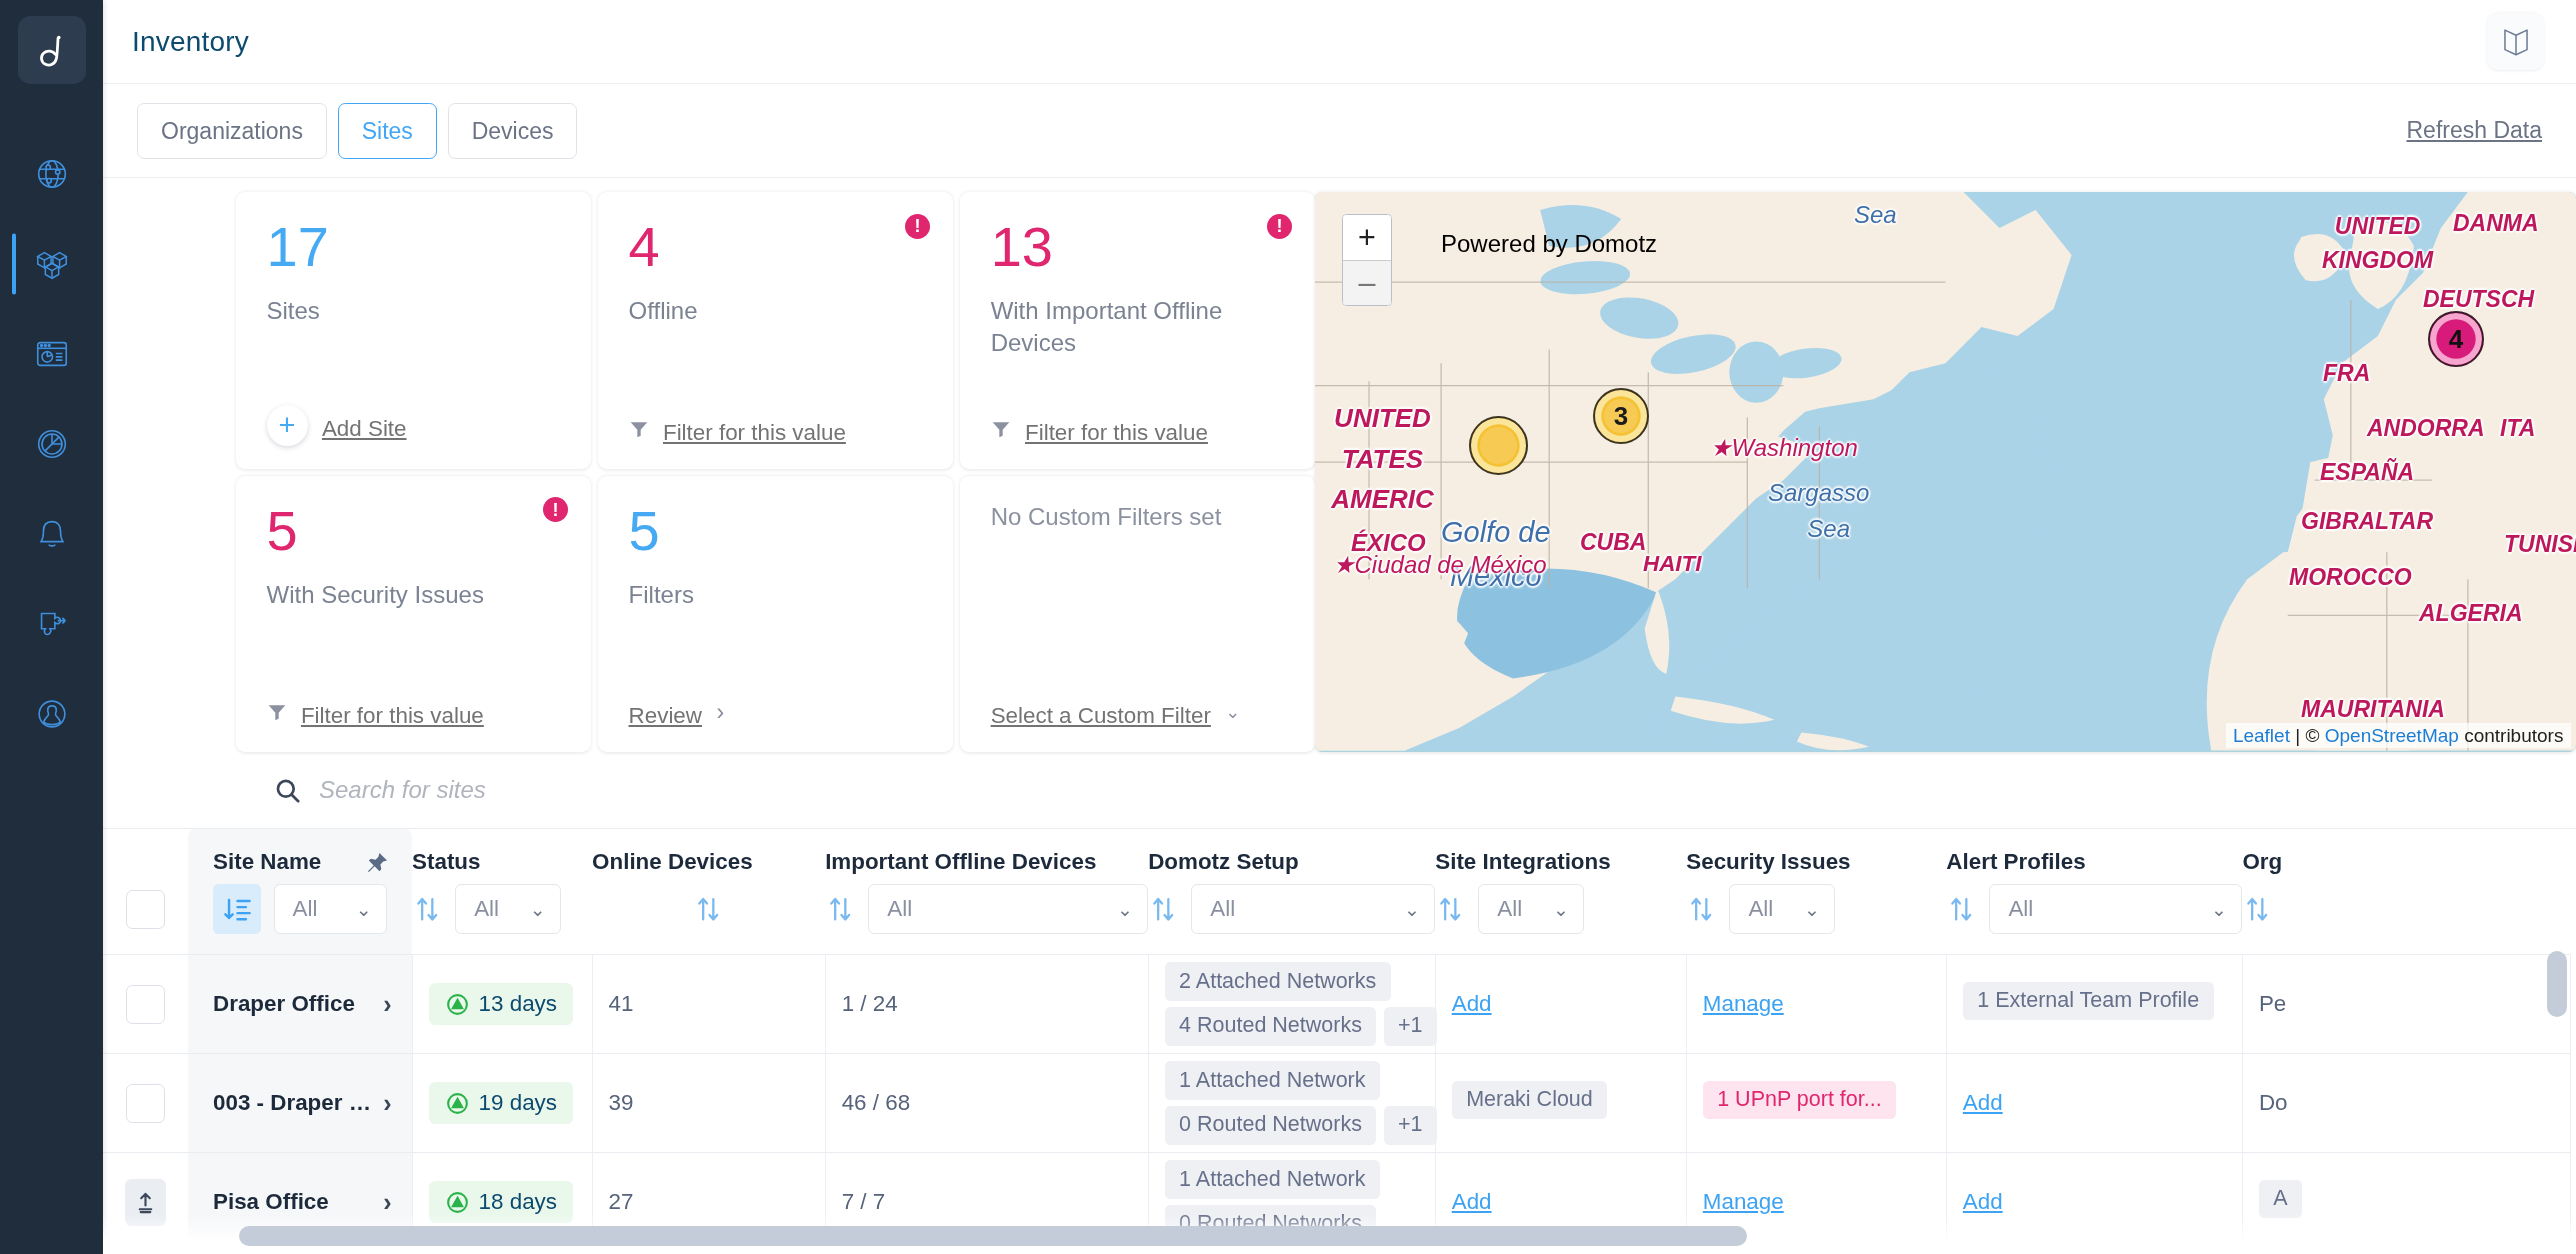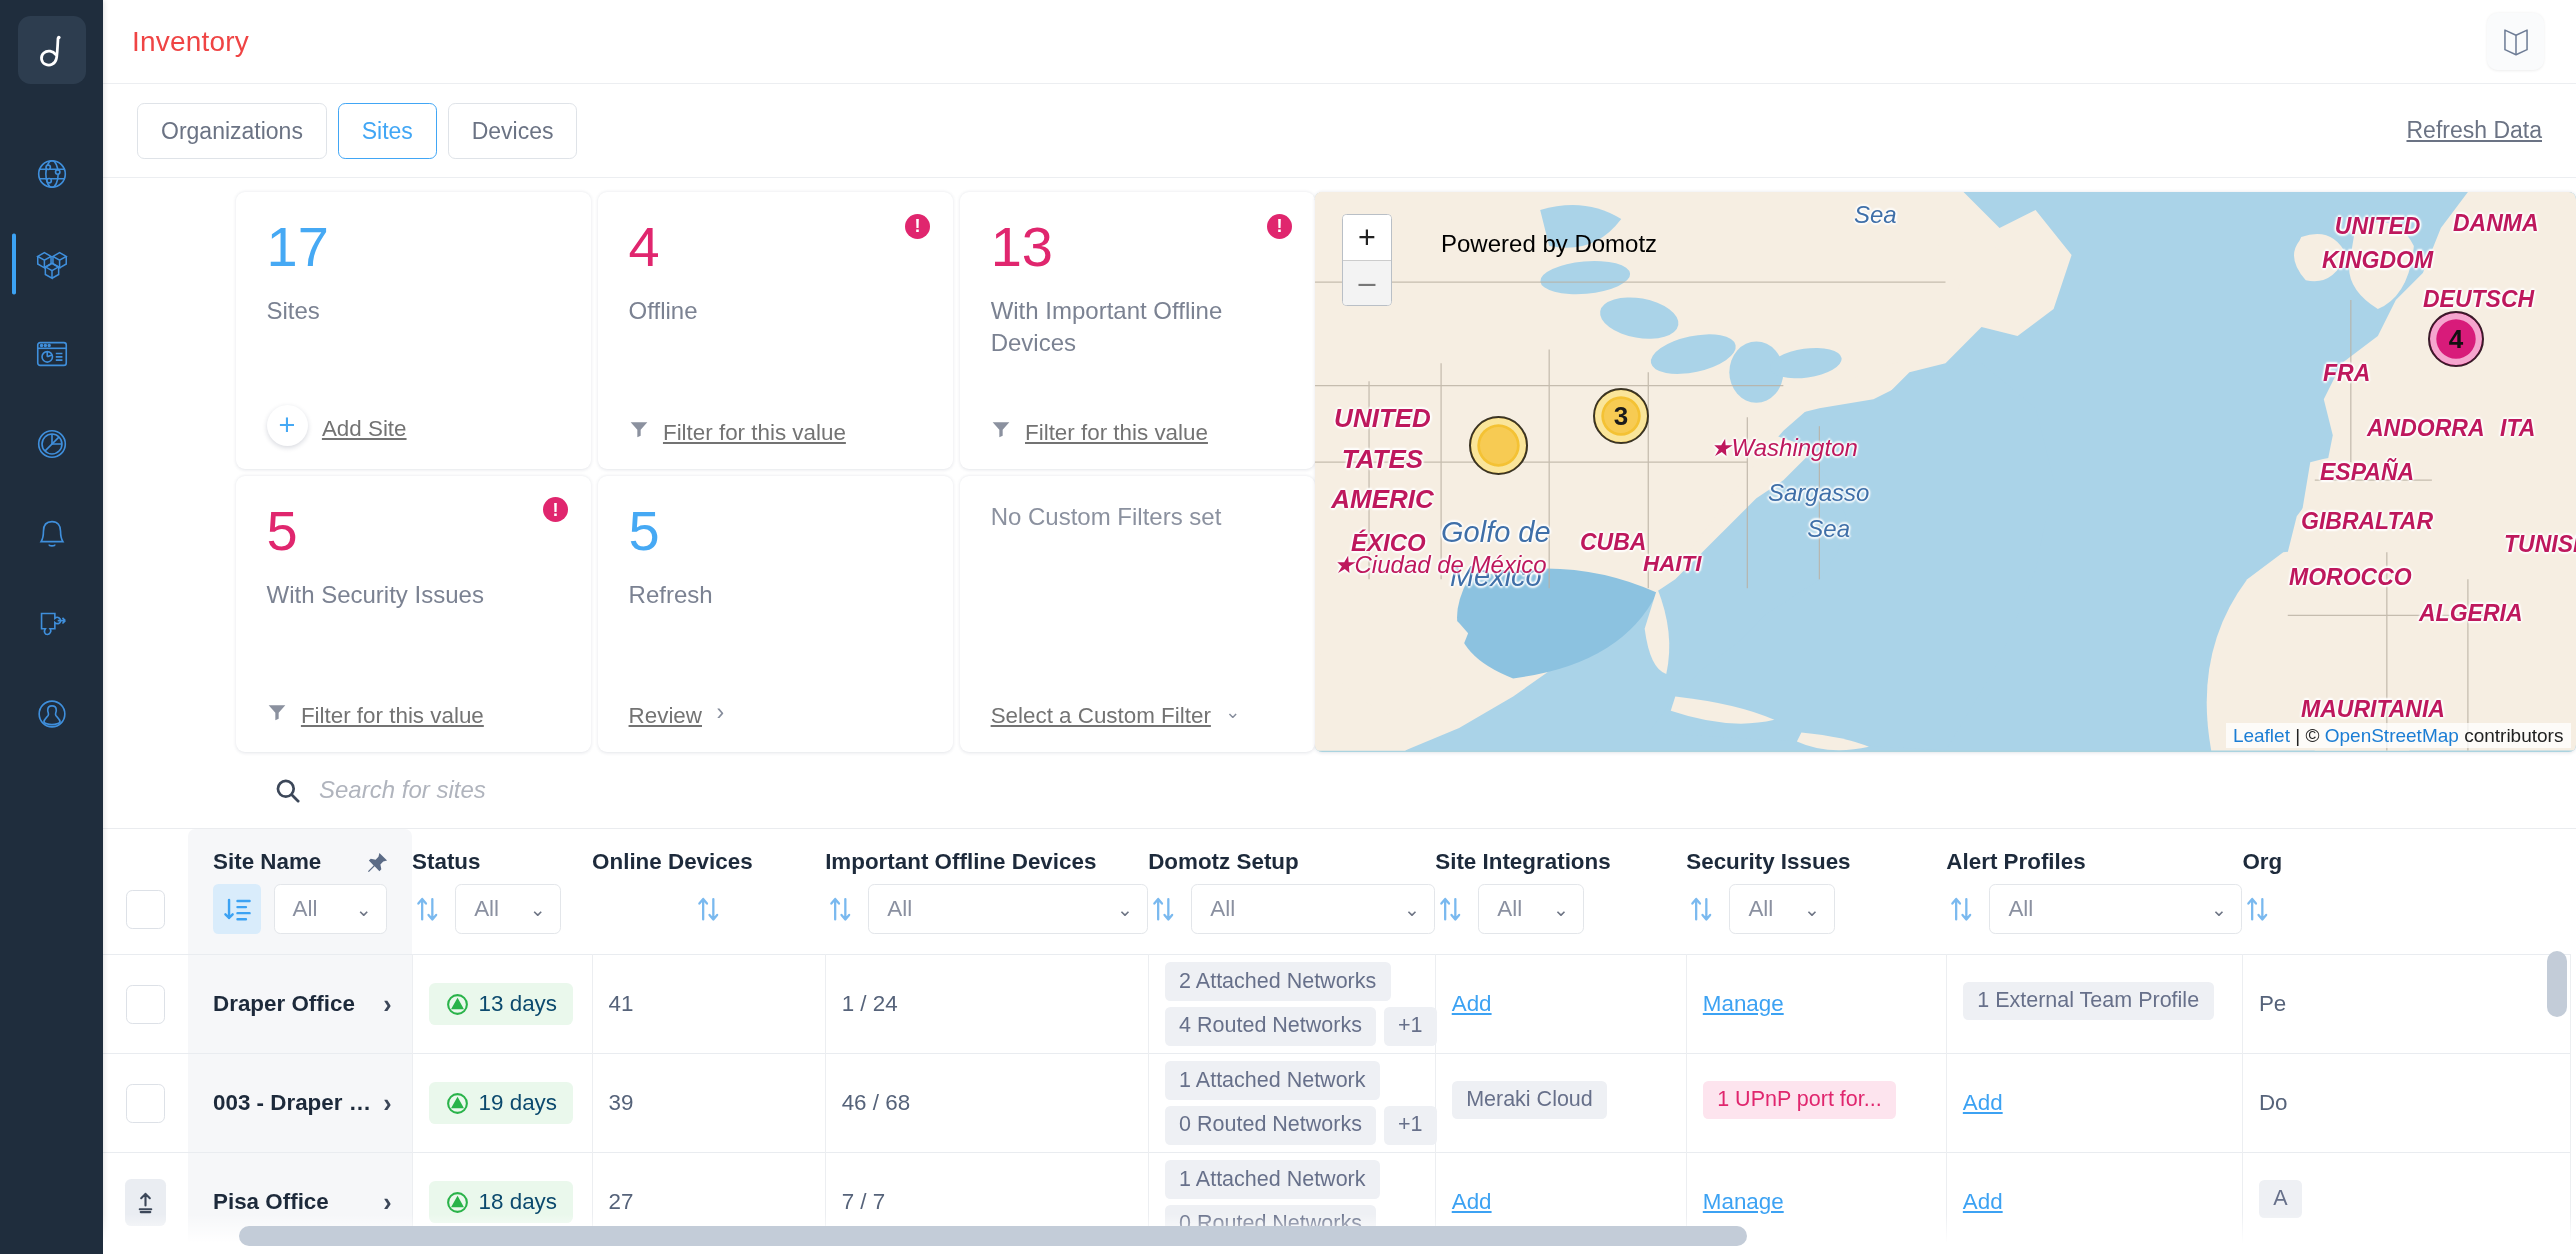--- a/index.html
+++ b/index.html
@@ -42,21 +42,21 @@
   
   .main { flex: 1; height: 1255px; display: flex; flex-direction: column; background: #fff; min-width: 0; }
 
   .topbar {
     height: 84px; flex: 0 0 84px;
     display: flex; align-items: center; justify-content: space-between;
     padding: 0 32px 0 29px;
     border-bottom: 0.9px solid #eceef1;
     background: #fff;
   }
-  .page-title { font-size: 28px; color: #ef4444; font-weight: 400; letter-spacing: 0.2px; }
+  .page-title { font-size: 28px; color: #0c4a6e; font-weight: 400; letter-spacing: 0.2px; }
   .book-btn {
     width: 57px; height: 57px; border-radius: 10.8px; background: #fafbfc;
     display: flex; align-items: center; justify-content: center;
     box-shadow: 0 0.9px 2.7px rgba(0,0,0,.07); cursor: pointer;
   }
   .book-btn svg { width: 34px; height: 34px; }
 
   .tabbar {
     height: 94px; flex: 0 0 94px;
     display: flex; align-items: center; justify-content: space-between;
@@ -416,21 +416,21 @@
             <svg class="funnel" viewBox="0 0 24 24" fill="#8b919f">
                 <path d="M2 4h20l-8 9v7l-4 2v-9z"></path>
               </svg>
             <a>Filter for this value</a>
           </div>
         </div>
 
         <div class="card">
           <div class="card-top">
             <div class="card-num blue">5</div>
-            <div class="card-label">Refresh</div>
+            <div class="card-label">Filters</div>
           </div>
           <div class="card-action">
             <a>Review</a>
             <span class="chev-r">›</span>
           </div>
         </div>
 
         <div class="card">
           <div class="card-top">
             <div class="nofilter-label">No Custom Filters set</div>

